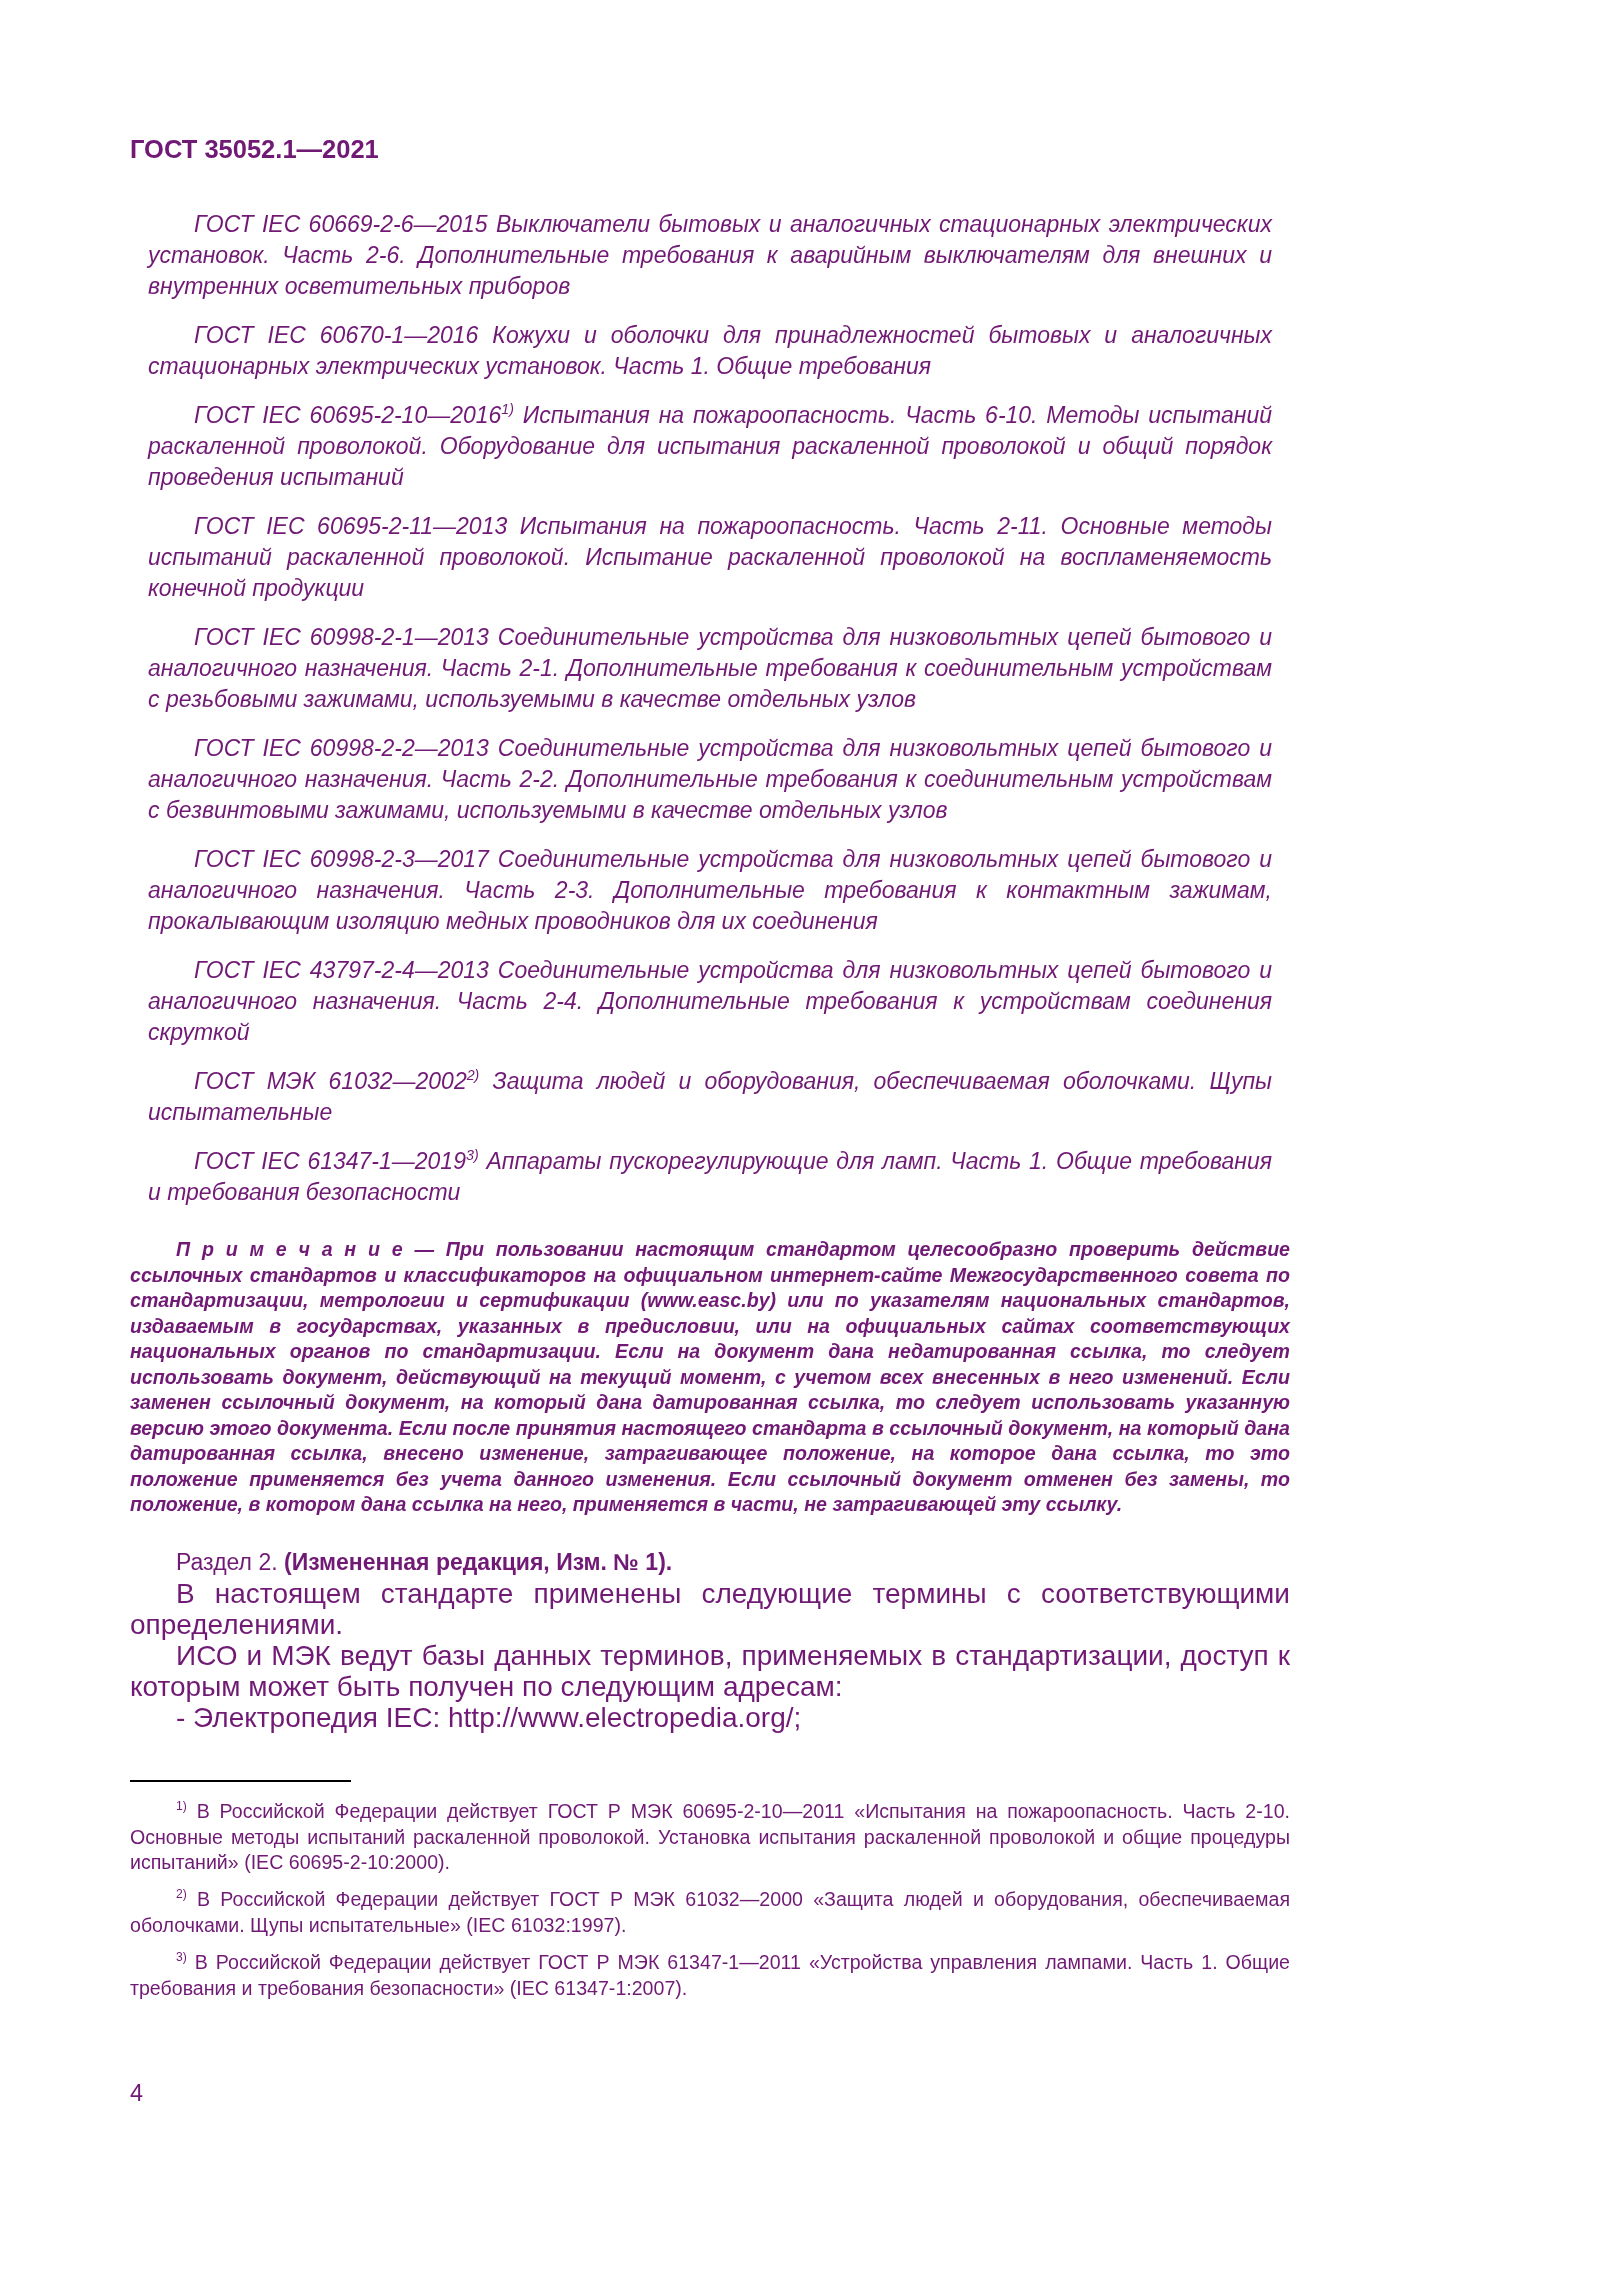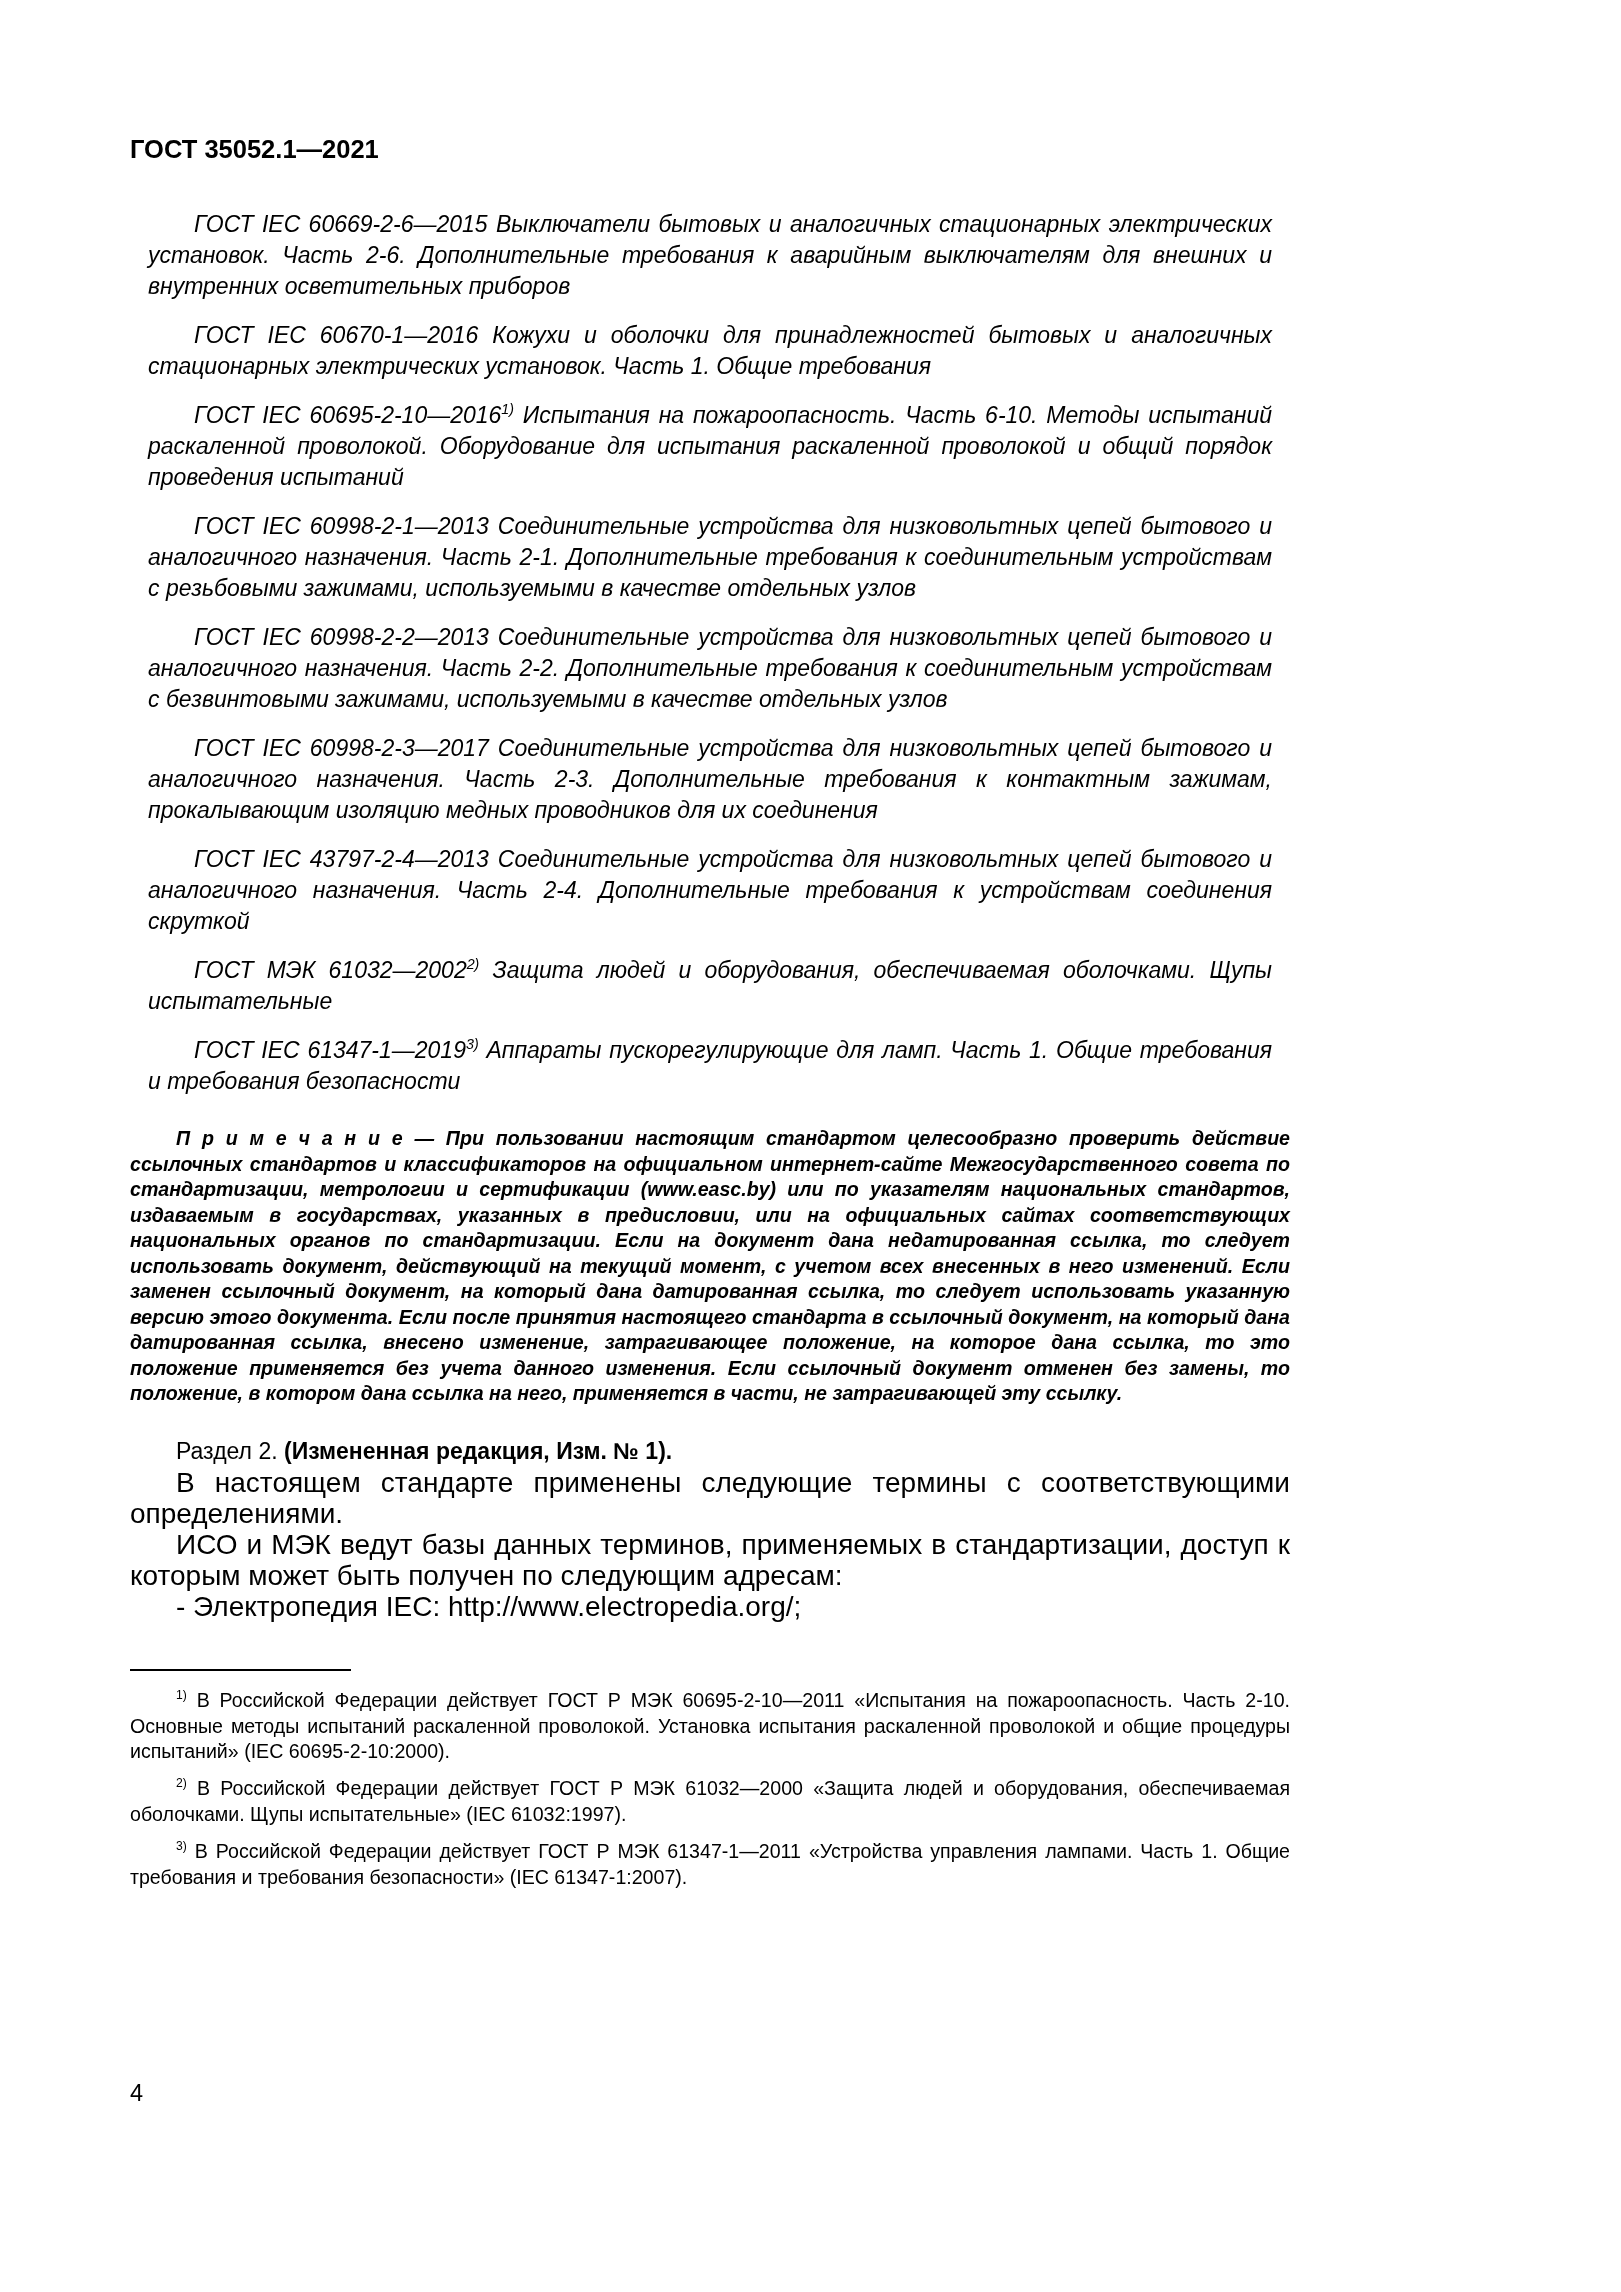--- a/index.html
+++ b/index.html
@@ -1,21 +1,21 @@
 <!DOCTYPE html>
 <html><head>
 <meta charset="utf-8">
 <style>
   html, body { margin: 0; padding: 0; background: #ffffff; }
   .page {
     position: relative;
     width: 1419px;
     height: 2293px;
     background: #ffffff;
-    color: #000000;
+    color: #701a75;
     font-family: "Liberation Sans", "DejaVu Sans", sans-serif;
     box-sizing: border-box;
     padding: 135px 129px 0 130px;
     overflow: hidden;
   }
   .doc-header {
     font-size: 25.5px;
     font-weight: bold;
     margin: 0 0 45px 0;
   }
@@ -88,20 +88,21 @@
 <div class="page">
 
   <div class="doc-header">
     <span>ГОСТ 35052.1—2021</span>
   </div>
 
   <section class="references">
     <p class="ref"><span>ГОСТ IEC 60669-2-6—2015 Выключатели бытовых и аналогичных стационарных электрических установок. Часть 2-6. Дополнительные требования к аварийным выключателям для внешних и внутренних осветительных приборов</span><sup class="fnmark"></sup><span></span></p>
     <p class="ref"><span>ГОСТ IEC 60670-1—2016 Кожухи и оболочки для принадлежностей бытовых и аналогичных стационарных электрических установок. Часть 1. Общие требования</span><sup class="fnmark"></sup><span></span></p>
     <p class="ref"><span>ГОСТ IEC 60695-2-10—2016</span><sup class="fnmark">1)</sup><span> Испытания на пожароопасность. Часть 6-10. Методы испытаний раскаленной проволокой. Оборудование для испытания раскаленной проволокой и общий порядок проведения испытаний</span></p>
+    <p class="ref"><span>ГОСТ IEC 60695-2-11—2013 Испытания на пожароопасность. Часть 2-11. Основные методы испытаний раскаленной проволокой. Испытание раскаленной проволокой на воспламеняемость конечной продукции</span><sup class="fnmark"></sup><span></span></p>
     <p class="ref"><span>ГОСТ IEC 60998-2-1—2013 Соединительные устройства для низковольтных цепей бытового и аналогичного назначения. Часть 2-1. Дополнительные требования к соединительным устройствам с резьбовыми зажимами, используемыми в качестве отдельных узлов</span><sup class="fnmark"></sup><span></span></p>
     <p class="ref"><span>ГОСТ IEC 60998-2-2—2013 Соединительные устройства для низковольтных цепей бытового и аналогичного назначения. Часть 2-2. Дополнительные требования к соединительным устройствам с безвинтовыми зажимами, используемыми в качестве отдельных узлов</span><sup class="fnmark"></sup><span></span></p>
     <p class="ref"><span>ГОСТ IEC 60998-2-3—2017 Соединительные устройства для низковольтных цепей бытового и аналогичного назначения. Часть 2-3. Дополнительные требования к контактным зажимам, прокалывающим изоляцию медных проводников для их соединения</span><sup class="fnmark"></sup><span></span></p>
     <p class="ref"><span>ГОСТ IEC 43797-2-4—2013 Соединительные устройства для низковольтных цепей бытового и аналогичного назначения. Часть 2-4. Дополнительные требования к устройствам соединения скруткой</span><sup class="fnmark"></sup><span></span></p>
     <p class="ref"><span>ГОСТ МЭК 61032—2002</span><sup class="fnmark">2)</sup><span> Защита людей и оборудования, обеспечиваемая оболочками. Щупы испытательные</span></p>
     <p class="ref"><span>ГОСТ IEC 61347-1—2019</span><sup class="fnmark">3)</sup><span> Аппараты пускорегулирующие для ламп. Часть 1. Общие требования и требования безопасности</span></p>
   </section>
 
   <p class="note">П р и м е ч а н и е — При пользовании настоящим стандартом целесообразно проверить действие ссылочных стандартов и классификаторов на официальном интернет-сайте Межгосударственного совета по стандартизации, метрологии и сертификации (www.easc.by) или по указателям национальных стандартов, издаваемым в государствах, указанных в предисловии, или на официальных сайтах соответствующих национальных органов по стандартизации. Если на документ дана недатированная ссылка, то следует использовать документ, действующий на текущий момент, с учетом всех внесенных в него изменений. Если заменен ссылочный документ, на который дана датированная ссылка, то следует использовать указанную версию этого документа. Если после принятия настоящего стандарта в ссылочный документ, на который дана датированная ссылка, внесено изменение, затрагивающее положение, на которое дана ссылка, то это положение применяется без учета данного изменения. Если ссылочный документ отменен без замены, то положение, в котором дана ссылка на него, применяется в части, не затрагивающей эту ссылку.</p>
 

